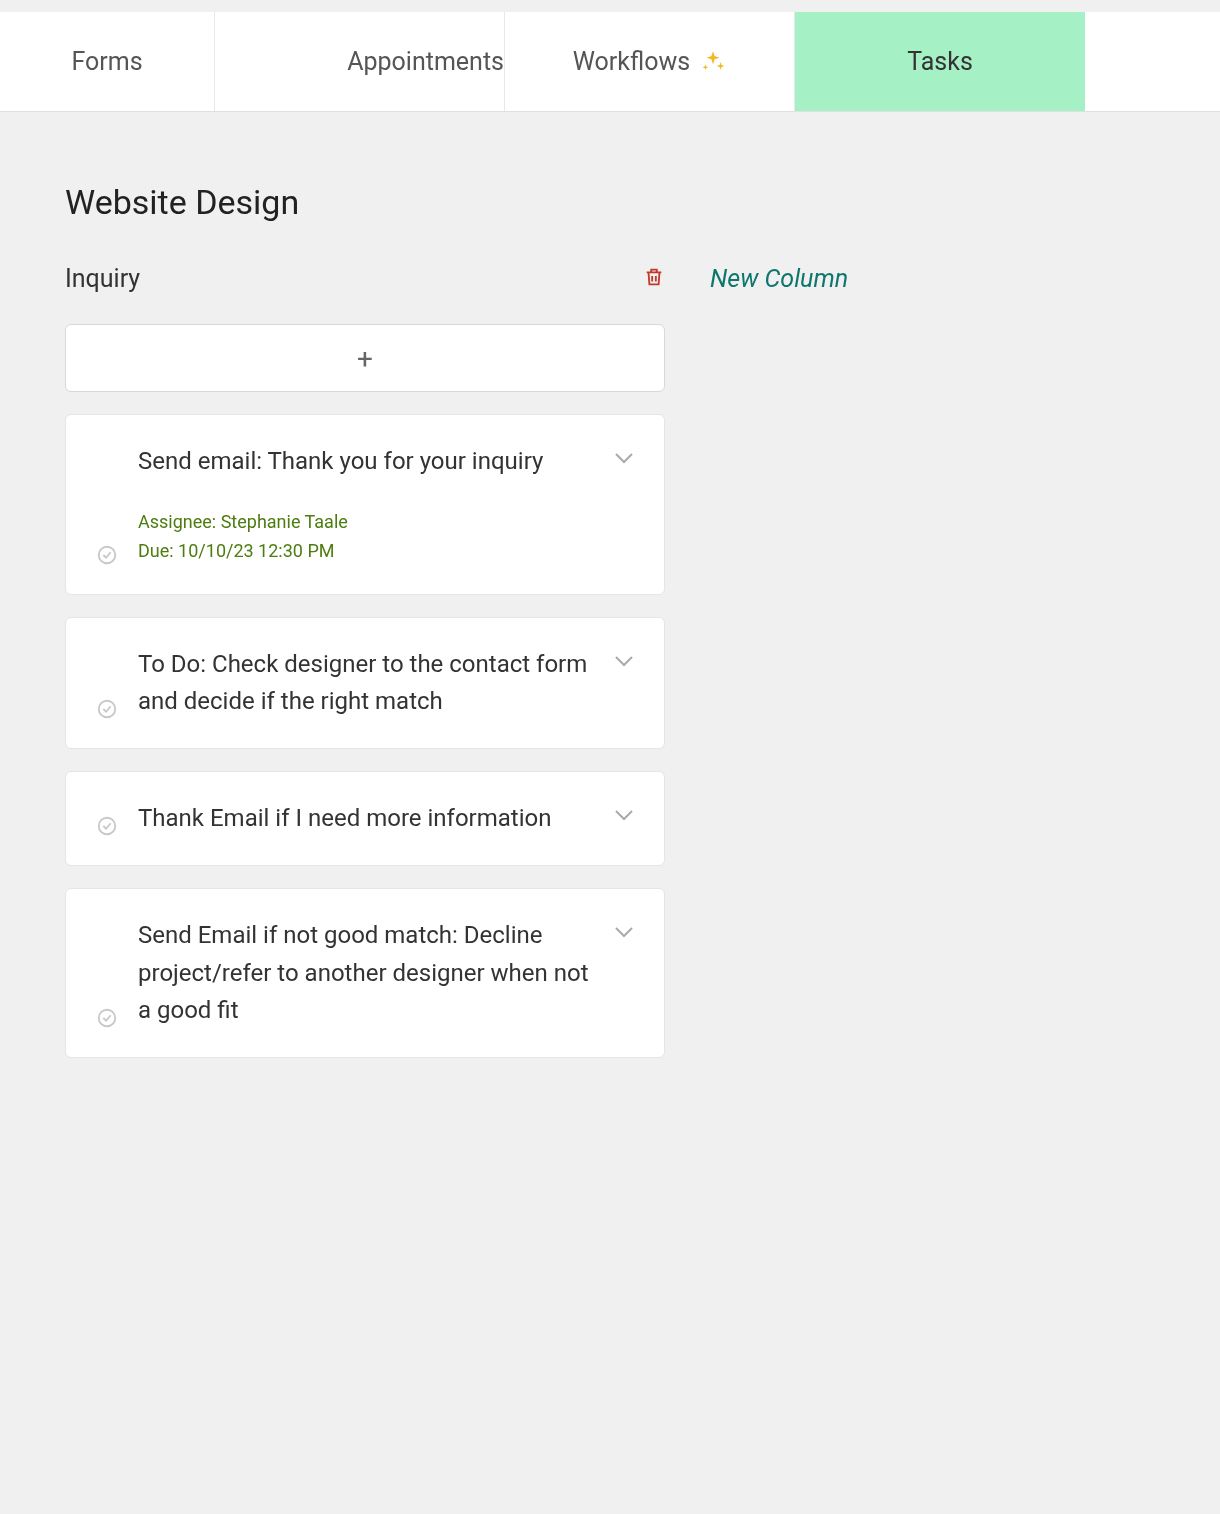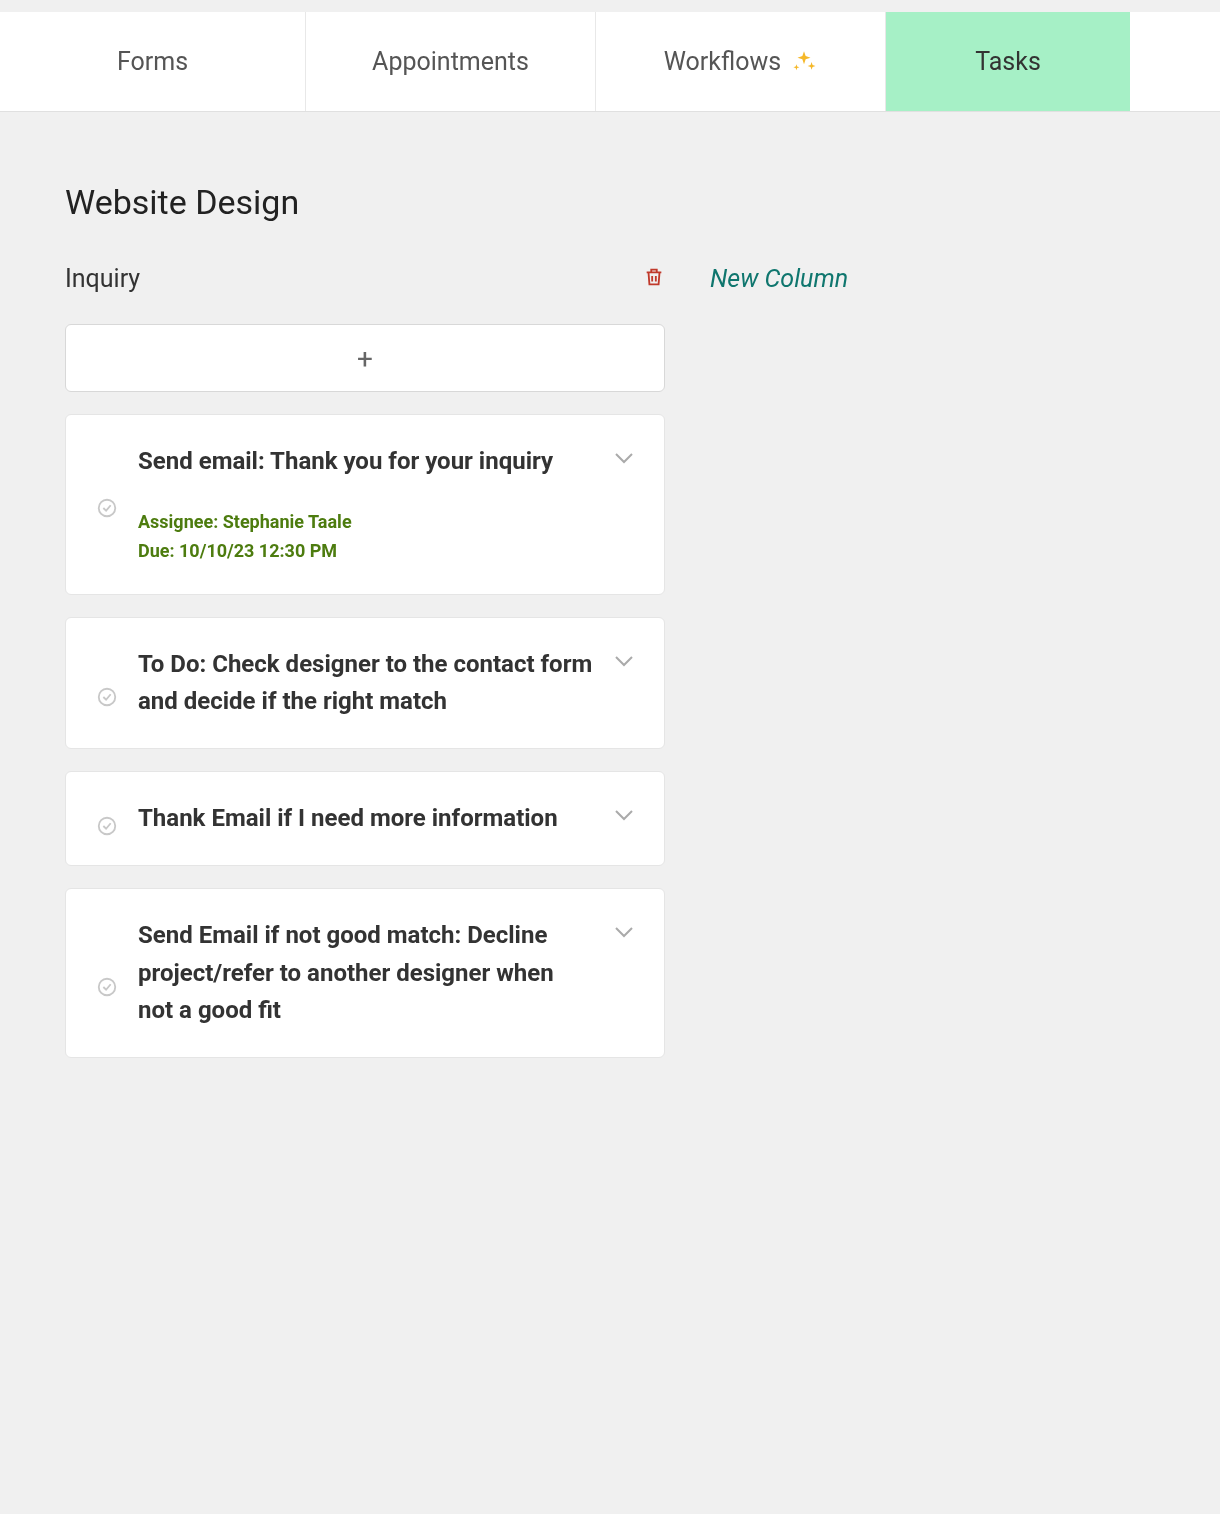--- a/index.html
+++ b/index.html
@@ -20,24 +20,24 @@
       text-align: center;
       font-size: 25px;
       color: #555;
       cursor: pointer;
       border-right: 1px solid #e8e8e8;
       display: flex;
       align-items: center;
       justify-content: center;
       gap: 10px;
     }
-    .tab:nth-child(1) { width: 306px; }
-    .tab:nth-child(2) { width: 290px; }
+    .tab:nth-child(1) { width: 215px; }
+    .tab:nth-child(2) { width: 290px; justify-content: flex-end; }
     .tab:nth-child(3) { width: 290px; align-items: center; }
-    .tab:nth-child(4) { width: 244px; border-right: none; }
+    .tab:nth-child(4) { width: 290px; border-right: none; }
     .tab.active {
       background: #a6f0c6;
       color: #333;
     }
     .content {
       padding: 70px 65px;
     }
     .page-title {
       font-size: 34px;
       font-weight: 400;
@@ -90,24 +90,23 @@
       margin-bottom: 22px;
       cursor: pointer;
     }
     .card {
       background: #fff;
       border: 1px solid #e5e5e5;
       border-radius: 6px;
       padding: 28px 30px;
       margin-bottom: 22px;
       display: flex;
-      align-items: center;
+      align-items: flex-end;
       gap: 20px;
       position: relative;
-      font-weight: bold;
     }
     .check-icon {
       width: 22px;
       height: 22px;
       flex-shrink: 0;
       margin-top: 8px;
       color: #c8c8c8;
     }
     .card-body {
       flex: 1;

